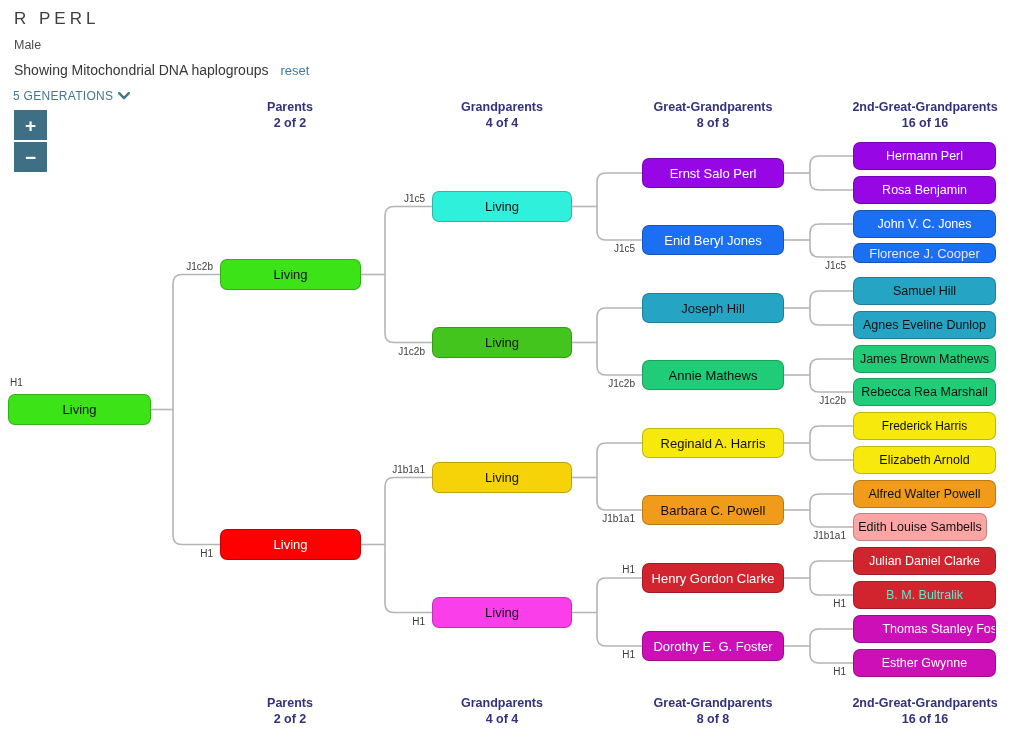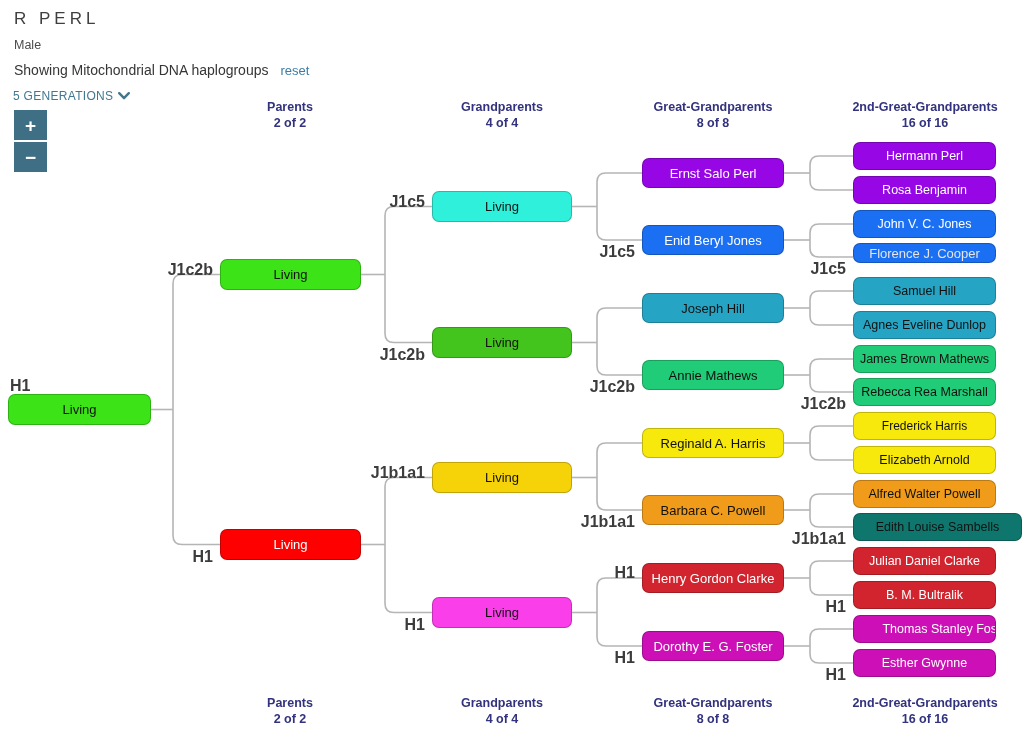--- a/index.html
+++ b/index.html
@@ -14,21 +14,21 @@
   .chev { width:12px; height:8px; color:#41788f; }
 
   .zoom-ctl { position:absolute; left:14px; top:110px; display:flex; flex-direction:column; gap:2px; }
   .zbtn { width:33px; height:30px; background:#3f6f85; color:#fff; border:none; font-size:19px; font-weight:bold; line-height:1; padding:0; cursor:pointer; }
 
   #wires { position:absolute; left:0; top:0; }
   #wires path { stroke:#b5b5b5; stroke-width:1.6; fill:none; }
 
   .person { position:absolute; border-radius:7px; display:flex; align-items:center; justify-content:center;
             border:1px solid rgba(0,0,0,.22); box-sizing:border-box; cursor:pointer; white-space:nowrap; overflow:hidden; }
-  .tag { position:absolute; font-size:16px; font-weight:bold; color:#3c3c3c; white-space:nowrap; }
+  .tag { position:absolute; font-size:10px; font-weight:normal; color:#3c3c3c; white-space:nowrap; }
 
   .col-head { position:absolute; transform:translateX(-50%); text-align:center; font-size:12.5px; font-weight:bold;
               color:#32327e; line-height:1.3; white-space:nowrap; }
 </style>
 </head>
 <body>
 
 <div class="stage">
 
   <div class="title">R PERL</div>
@@ -150,23 +150,23 @@
       <div class="person" style="left: 853px; top: 243px; width: 143px; height: 20px; background: rgb(26, 111, 242); color: #e5e5e5; font-size: 13px;">Florence J. Cooper</div>
       <div class="tag" style="width: 110px; text-align: right; left: 736px; top: 260px;">J1c5</div>
       <div class="person" style="left: 853px; top: 277px; width: 143px; height: 28px; background: rgb(38, 164, 196); color: rgb(17, 17, 17); font-size: 12.5px;">Samuel Hill</div>
       <div class="person" style="left: 853px; top: 311px; width: 143px; height: 28px; background: rgb(38, 164, 196); color: rgb(17, 17, 17); font-size: 12.5px;">Agnes Eveline Dunlop</div>
       <div class="person" style="left: 853px; top: 345px; width: 143px; height: 28px; background: rgb(32, 204, 119); color: rgb(17, 17, 17); font-size: 12.5px;">James Brown Mathews</div>
       <div class="person" style="left: 853px; top: 378px; width: 143px; height: 28px; background: rgb(32, 204, 119); color: rgb(17, 17, 17); font-size: 12.5px;">Rebecca Rea Marshall</div>
       <div class="tag" style="width: 110px; text-align: right; left: 736px; top: 395px;">J1c2b</div>
       <div class="person" style="left: 853px; top: 412px; width: 143px; height: 28px; background: rgb(247, 233, 11); color: rgb(17, 17, 17); font-size: 12px;">Frederick Harris</div>
       <div class="person" style="left: 853px; top: 446px; width: 143px; height: 28px; background: rgb(247, 233, 11); color: rgb(17, 17, 17); font-size: 12.5px;">Elizabeth Arnold</div>
       <div class="person" style="left: 853px; top: 480px; width: 143px; height: 28px; background: rgb(240, 156, 26); color: rgb(17, 17, 17); font-size: 12.5px;">Alfred Walter Powell</div>
-      <div class="person" style="left: 853px; top: 513px; width: 169px; height: 28px; background: #0f766e; color: rgb(17, 17, 17); font-size: 12.5px;">Edith Louise Sambells</div>
+      <div class="person" style="left: 853px; top: 513px; width: 134px; height: 28px; background: #fca5a5; color: rgb(17, 17, 17); font-size: 12.5px;">Edith Louise Sambells</div>
       <div class="tag" style="width: 110px; text-align: right; left: 736px; top: 530px;">J1b1a1</div>
       <div class="person" style="left: 853px; top: 547px; width: 143px; height: 28px; background: rgb(210, 36, 46); color: rgb(255, 255, 255); font-size: 12.5px;">Julian Daniel Clarke</div>
-      <div class="person" style="left: 853px; top: 581px; width: 143px; height: 28px; background: rgb(210, 36, 46); color: #ffffff; font-size: 12.5px;">B. M. Bultralik</div>
+      <div class="person" style="left: 853px; top: 581px; width: 143px; height: 28px; background: rgb(210, 36, 46); color: #5eead4; font-size: 12.5px;">B. M. Bultralik</div>
       <div class="tag" style="width: 110px; text-align: right; left: 736px; top: 598px;">H1</div>
       <div class="person" style="left: 853px; top: 615px; width: 143px; height: 28px; background: rgb(204, 15, 182); color: rgb(255, 255, 255); font-size: 12.5px; padding-left: 45px;">Thomas Stanley Foster</div>
       <div class="person" style="left: 853px; top: 649px; width: 143px; height: 28px; background: rgb(204, 15, 182); color: rgb(255, 255, 255); font-size: 12.5px;">Esther Gwynne</div>
       <div class="tag" style="width: 110px; text-align: right; left: 736px; top: 666px;">H1</div>
     </div>
 
 </div>
 
 </body></html>

